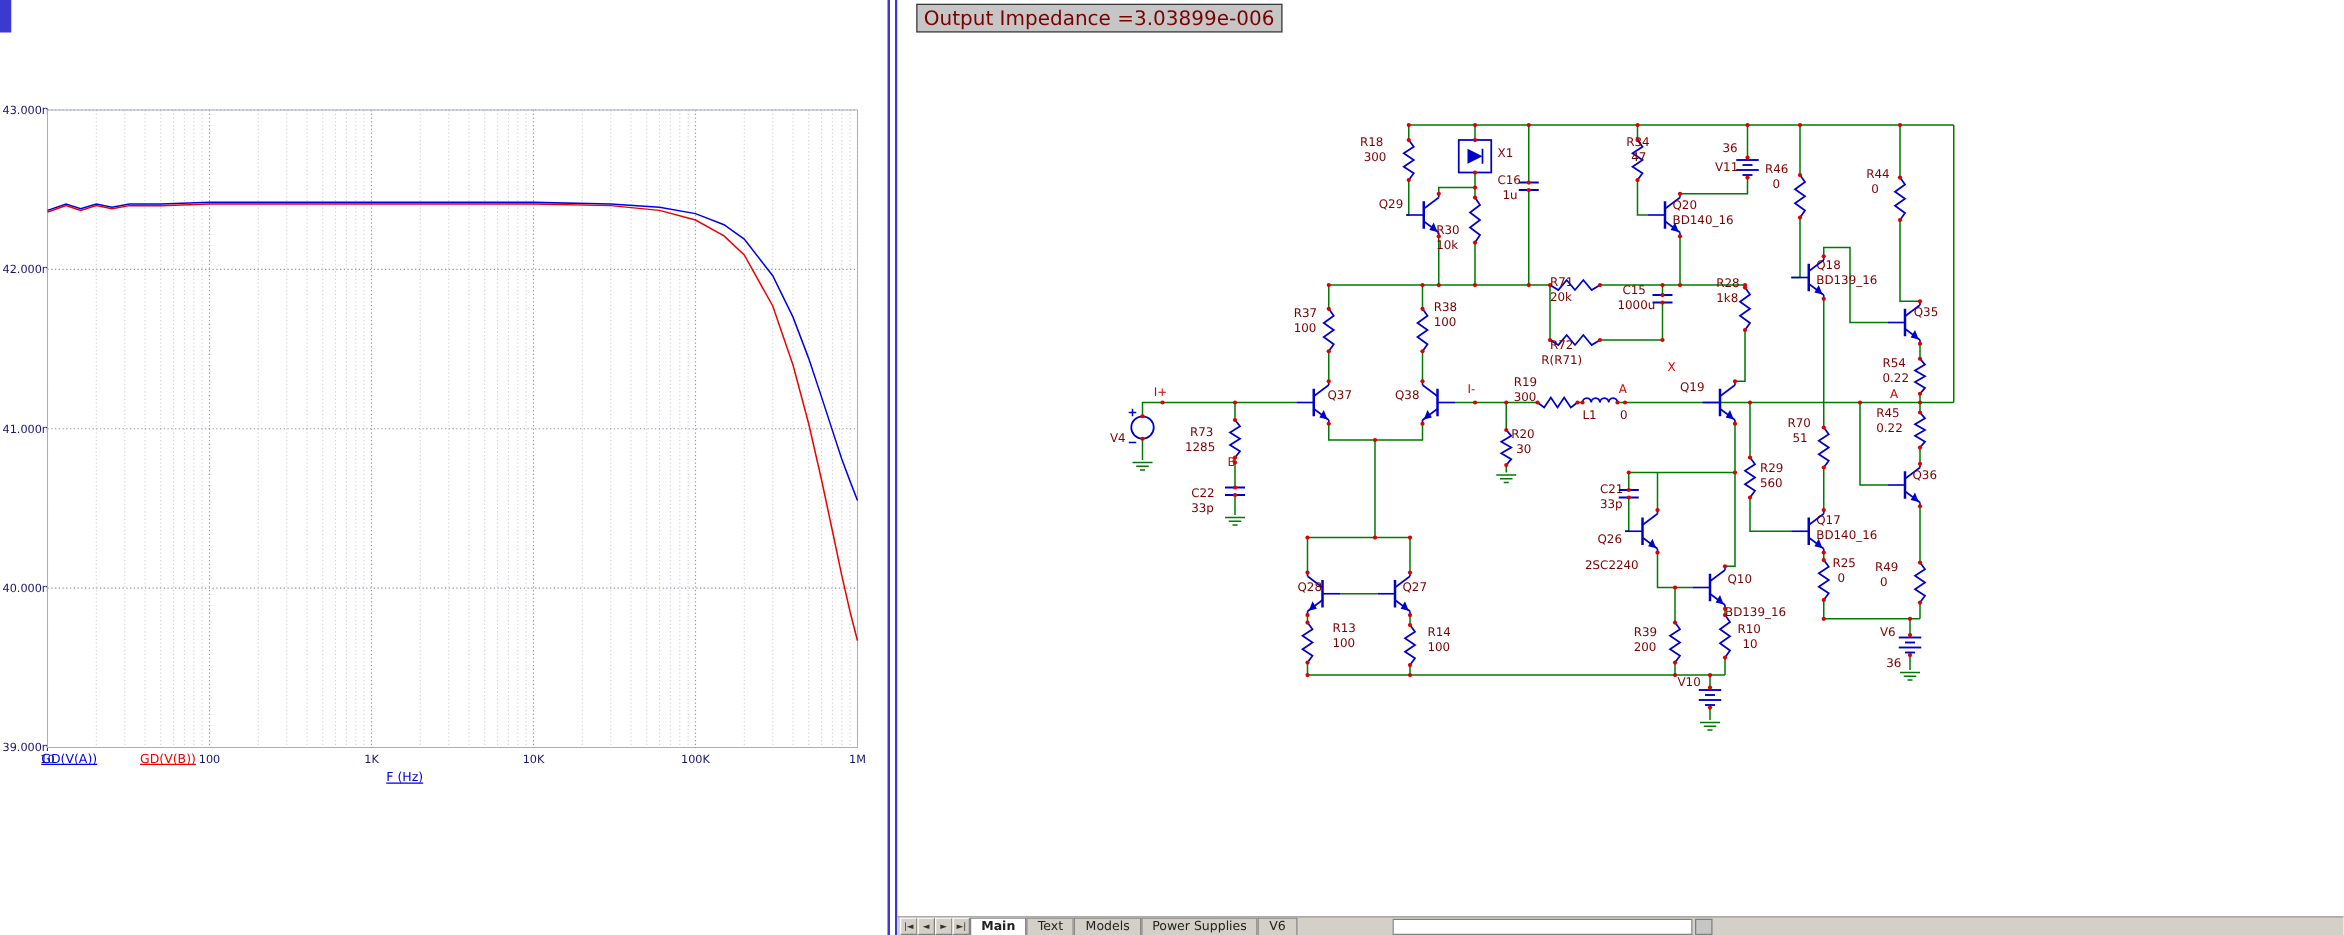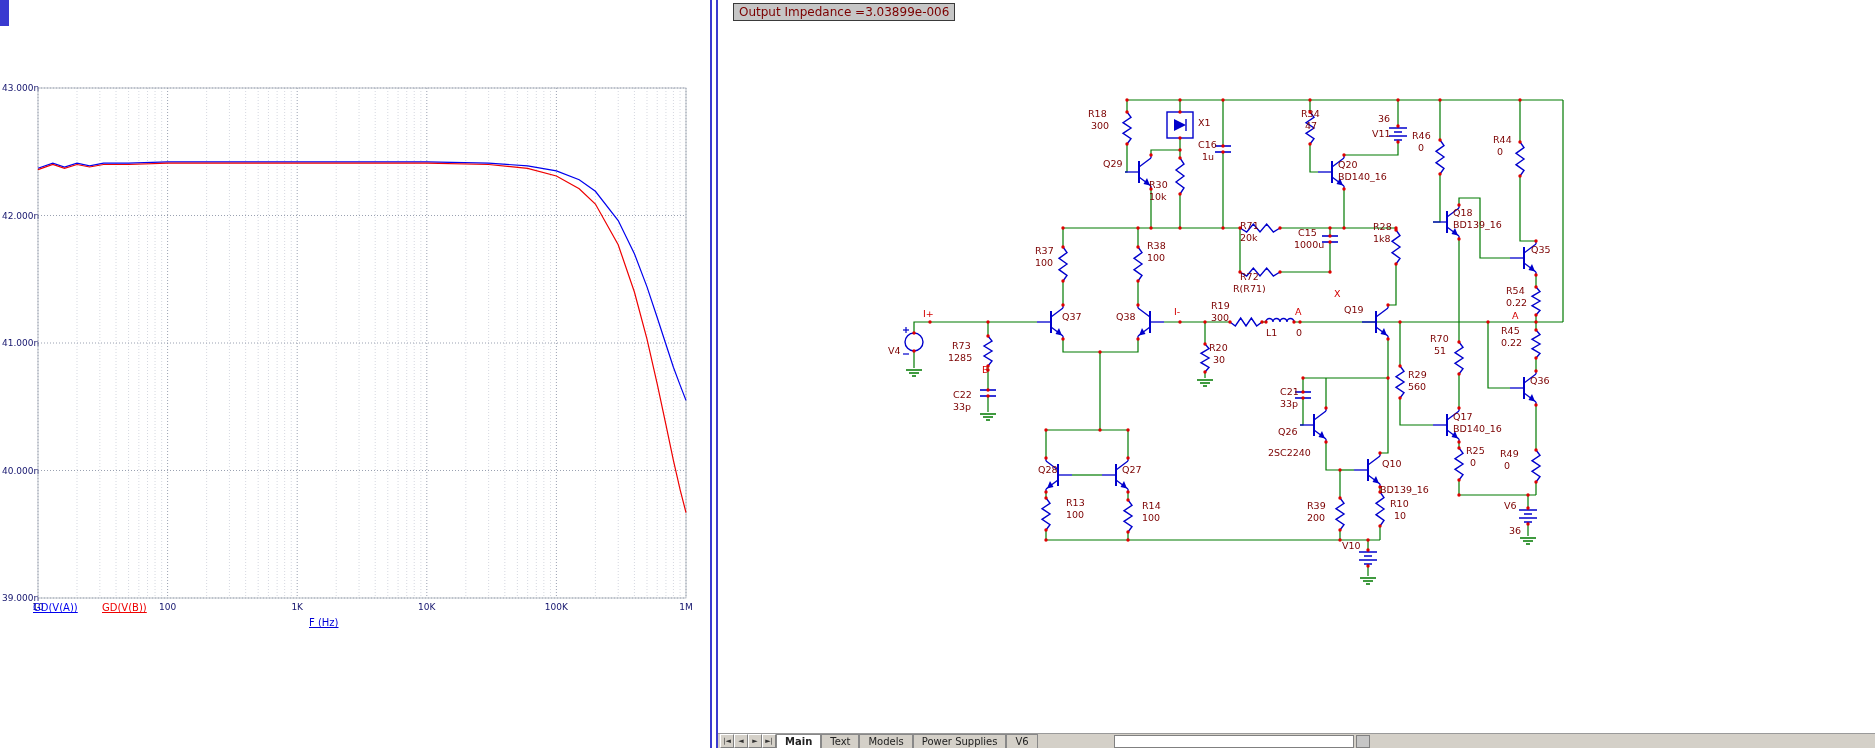--- a/index.html
+++ b/index.html
@@ -8,21 +8,21 @@
   #left-pane{position:absolute;left:0;top:0;width:710px;height:748px;background:#fff;}
   #corner{position:absolute;left:0;top:0;width:9px;height:26px;background:#3a3ad0;}
   .vdiv{position:absolute;top:0;width:2px;height:748px;background:#3a3ad0;}
   #right-pane{position:absolute;left:718px;top:0;width:1157px;height:748px;background:#fff;}
   #plot-svg{position:absolute;left:0;top:0;}
   #schematic-svg{position:absolute;left:0;top:0;}
   svg text{font-family:"DejaVu Sans",sans-serif;}
   .legend-item{position:absolute;top:602px;font-size:10px;text-decoration:underline;cursor:pointer;white-space:nowrap;}
   #plot-xlabel{position:absolute;top:617px;left:309px;color:#0000d8;font-size:10px;text-decoration:underline;}
   #status-box{position:absolute;left:15px;top:3px;background:#c6c6c6;border:1px solid #3a3a3a;
-              color:#7b0000;font-size:12px;padding:1px 5px;z-index:5;white-space:nowrap;}
+              color:#7b0000;font-size:16px;padding:1px 5px;z-index:5;white-space:nowrap;}
   #tab-bar{position:absolute;left:0;bottom:0;width:100%;height:15px;background:#d4d0c8;
            border-top:1px solid #9a9a9a;overflow:hidden;z-index:6;display:flex;align-items:flex-start;padding-left:2px;box-sizing:border-box;}
   .tsb{width:14px;height:14px;font-size:7px;line-height:13px;text-align:center;background:#d4d0c8;
        border:1px solid #808080;border-top-color:#fff;border-left-color:#fff;color:#333;box-sizing:border-box;}
   .tab{height:18px;padding:1px 8px;font-size:10px;border:1px solid #888;background:#d4d0c8;color:#222;
        box-sizing:border-box;white-space:nowrap;}
   .tab.active{background:#fff;font-weight:bold;}
   #hscroll{margin-left:76px;margin-top:1px;width:238px;height:11px;background:#fff;border:1px solid #808080;}
   #hbox{margin-left:2px;margin-top:1px;width:12px;height:11px;background:#c6c6c6;border:1px solid #808080;}
 </style>
@@ -94,21 +94,21 @@
         <line x1="38" y1="470.5" x2="686" y2="470.5" stroke="#8f96a8" stroke-width="0.9" stroke-dasharray="1 2"></line>
         <text x="2" y="473.5" font-size="9" fill="#15156e">40.000n</text>
         <line x1="38" y1="598" x2="686" y2="598" stroke="#8f96a8" stroke-width="0.9" stroke-dasharray="1 2"></line>
         <text x="2" y="601" font-size="9" fill="#15156e">39.000n</text>
         <rect x="38" y="88" width="648" height="510" fill="none" stroke="#a8aeba" stroke-width="0.8"></rect>
         <polyline points="38.0,168.3 52.8,163.2 64.5,167.0 77.0,163.2 89.6,165.8 103.5,163.2 128.6,163.2 167.6,161.9 229.4,161.9 297.2,161.9 359.0,161.9 426.8,161.9 488.6,163.2 527.6,165.8 556.4,170.9 579.2,179.8 595.4,191.3 618.2,220.6 634.4,253.7 647.0,286.9 657.2,317.5 665.9,344.3 673.4,367.2 680.1,385.1 686.0,400.4" fill="none" stroke="#0000ee" stroke-width="1.2"></polyline>
         <polyline points="38.0,169.6 52.8,164.5 64.5,168.3 77.0,164.5 89.6,167.0 103.5,164.5 128.6,164.5 167.6,163.2 229.4,163.2 297.2,163.2 359.0,163.2 426.8,163.2 488.6,164.5 527.6,168.3 556.4,176.0 579.2,188.7 595.4,204.0 618.2,244.8 634.4,292.0 647.0,339.2 657.2,383.8 665.9,424.6 673.4,460.3 680.1,489.6 686.0,512.6" fill="none" stroke="#ee0000" stroke-width="1.2"></polyline>
       </svg>
     <div id="plot-xlabel">F (Hz)</div>
   <span class="legend-item" style="left: 33px; color: rgb(0, 0, 238);">GD(V(A))</span>
-      <span class="legend-item" style="left: 102px; color: rgb(238, 0, 0);">GD(V(B))</span>
+      <span class="legend-item" style="left: 112px; color: rgb(238, 0, 0);">GD(V(B))</span>
     </div>
 
   <div class="vdiv" style="left:710px"></div>
   <div class="vdiv" style="left:716px"></div>
 
   <div id="right-pane">
     <div id="status-box">Output Impedance =3.03899e-006</div>
     <svg id="schematic-svg" width="1157" height="748">
         <path d="M409 100 H845" fill="none" stroke="#007a00" stroke-width="1.2"></path>
         <path d="M845 100 V322" fill="none" stroke="#007a00" stroke-width="1.2"></path>

